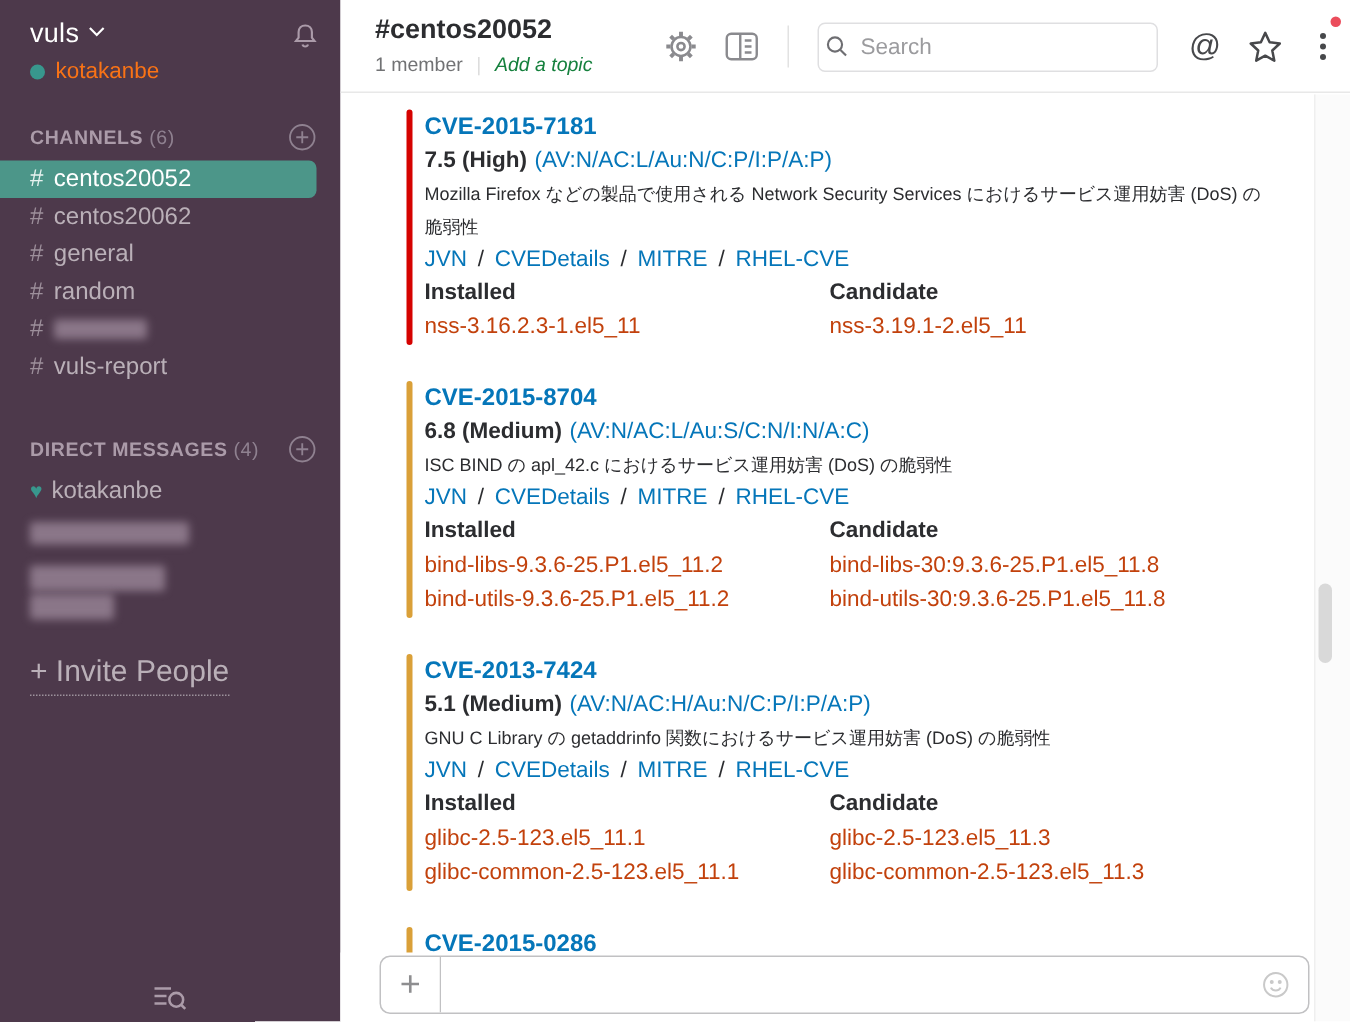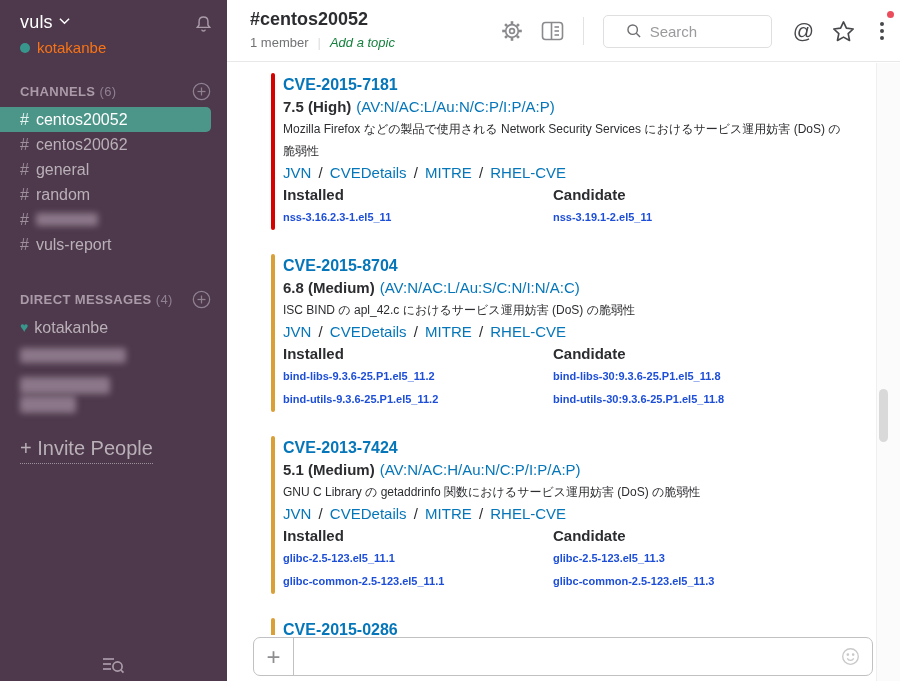--- a/index.html
+++ b/index.html
@@ -43,22 +43,22 @@
   .main { position:absolute; left:227px; top:0; right:0; height:681px; background:#fff; }
   .main-header { position:relative; height:62px; border-bottom:1px solid #E8E8E8; }
   .mh-left { position:absolute; left:23px; top:9px; }
   .mh-title { font-size:18px; font-weight:bold; color:#2C2D30; }
   .mh-sub { margin-top:5px; font-size:13px; color:#717274; display:flex; align-items:center; }
   .mh-sep { color:#DDD; margin:0 9px; }
   .mh-topic { font-style:italic; color:#15803d; cursor:pointer; }
   .mh-icons { position:absolute; right:0; top:0; height:62px; display:flex; align-items:center; }
   .hdr-icon { margin-right:16px; cursor:pointer; display:flex; align-items:center; }
   .hdr-divider { width:1px; height:28px; background:#E2E2E2; margin-right:19px; }
-  .search-box { width:169px; height:33px; border:1px solid #DFDFE1; border-radius:5px;
-                display:flex; align-items:center; padding:0 22px; margin-right:21px; background:#fff; }
+  .search-box { width:227px; height:33px; border:1px solid #DFDFE1; border-radius:5px;
+                display:flex; align-items:center; padding:0 4px; margin-right:21px; background:#fff; }
   .search-box input { border:none; outline:none; font-size:15px; color:#2C2D30; width:150px;
                       margin-left:8px; font-family:inherit; background:transparent; }
   .search-box input::placeholder { color:#9B9B9E; }
   .at-icon { font-size:21px; color:#47484B; margin-right:17px; cursor:pointer; }
   .kebab { position:relative; width:20px; height:34px; margin-right:8px; cursor:pointer; }
   .kebab i { position:absolute; left:8px; width:4px; height:4px; border-radius:50%; background:#47484B; }
   .kebab i:nth-child(1){top:8px} .kebab i:nth-child(2){top:15px} .kebab i:nth-child(3){top:22px}
   .badge-dot { position:absolute; right:6px; top:11px; width:7px; height:7px; border-radius:50%;
                background:var(--badge,#EB4D5C); }
 
@@ -72,21 +72,21 @@
   .msg-score-line { font-size:15px; line-height:22px; color:#2C2D30; }
   .score { font-weight:bold;margin-top:32px; }
   .vector { color:var(--link,#0576B9); margin-left:5px; cursor:pointer; }
   .msg-summary { font-size:12px; line-height:22px; color:#2C2D30; max-width:565px; }
   .msg-links { font-size:15px; line-height:22px; }
   .cve-ext-link { color:var(--link,#0576B9); cursor:pointer; }
   .sep { color:#2C2D30; margin:0 3px; }
   .pkg-row { display:flex; }
   .pkg-col { width:270px; }
   .pkg-label { font-size:15px; font-weight:bold; line-height:22px; color:#2C2D30; }
-  .pkg { font-size:11px; line-height:23px; color:#1d4ed8;font-weight:bold; }
+  .pkg { font-size:15px; line-height:23px; color:#c2410c; }
 
   
   .scroll-track { position:absolute; right:0; top:63px; bottom:0; width:24px;
                   background:#FBFBFB; border-left:1px solid #EFEFEF; cursor:pointer; }
   .scroll-thumb { position:absolute; left:2px; top:326px; width:9px; height:53px;
                   background:#D9D9D9; border-radius:5px; cursor:grab; }
 
   
   .composer-area { position:absolute; left:0; right:26px; bottom:0; height:46px; background:#fff; }
   .composer { position:absolute; left:26px; right:1px; top:2px; height:39px;

